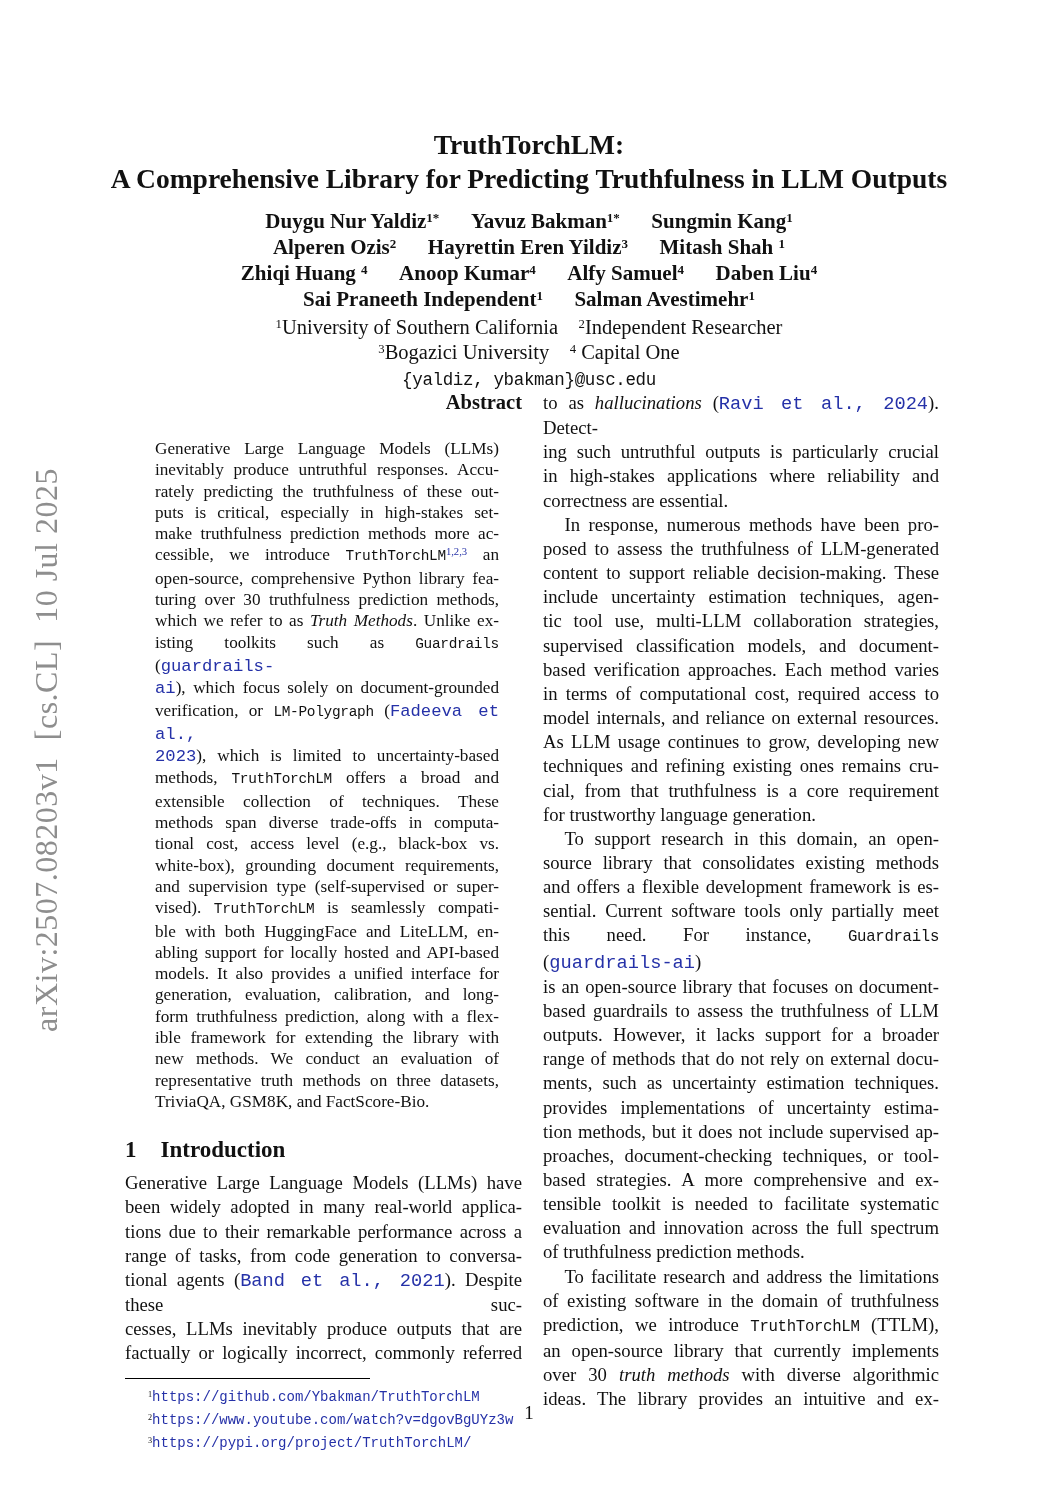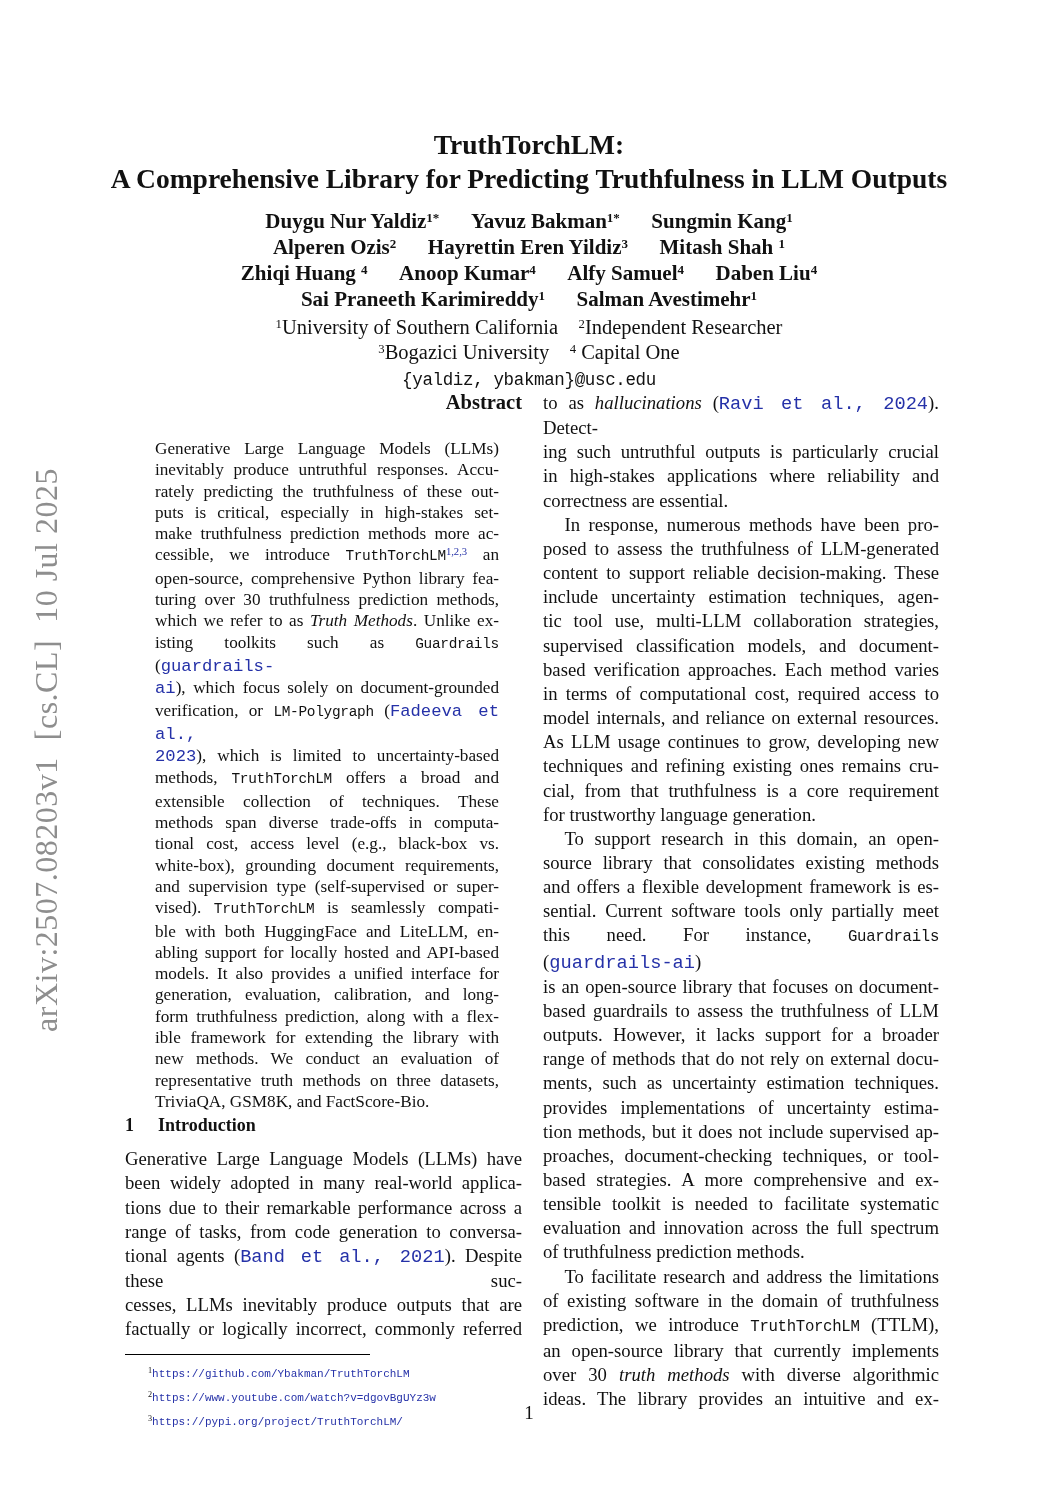--- a/index.html
+++ b/index.html
@@ -28,27 +28,27 @@
   .title{font-size:27.5px;font-weight:bold;line-height:34px;}
   .authors{margin-top:12px;font-size:21px;line-height:26px;}
   .affils{margin-top:3px;font-size:20.5px;line-height:24.5px;}
   .emailrow{margin-top:4px;font-size:17.5px;line-height:22px;}
   .emailrow .m{font-size:17.5px;}
   
   .colL{position:absolute;left:125px;top:389px;width:397px;}
   .colR{position:absolute;left:543px;top:391px;width:396px;}
   .abs-head{text-align:right;font-size:20.5px;font-weight:bold;line-height:26px;margin-bottom:23px;}
   .abs-body{padding-left:30px;padding-right:23px;font-size:17.2px;line-height:21.3px;}
-  .sec-head{margin-bottom:8px;font-size:18px;font-weight:bold;line-height:27px;}
+  .sec-head{margin-top:24px;margin-bottom:8px;font-size:23px;font-weight:bold;line-height:27px;}
   .sec-num{display:inline-block;margin-right:24px;}
   .bodytext{font-size:18.7px;line-height:24.15px;}
   
   .fnrule{width:245px;border-top:1.6px solid #000;margin-top:13px;margin-bottom:7px;}
   .fns{padding-left:23px;font-size:13.2px;line-height:21.8px;font-family:"Liberation Serif","DejaVu Serif",serif;}
-  .fns .ma{font-size:11px;}
+  .fns .ma{font-size:14px;}
   
   .pagenum{position:absolute;top:1402px;left:0;right:0;text-align:center;font-size:19px;}
   
   .ln{text-align:justify;text-align-last:justify;}
   .ln.last{text-align-last:left;}
   .ln.ind{text-indent:1.15em;}
   .center .ln{text-align-last:center;white-space:pre-wrap;}
   
   .b{font-weight:bold;}
   .i{font-style:italic;}
@@ -68,21 +68,21 @@
 
   <div class="header">
     <div class="title">
       <div>TruthTorchLM:</div>
       <div>A Comprehensive Library for Predicting Truthfulness in LLM Outputs</div>
     </div>
     <div class="authors center">
         <div class="ln"><span class="b">Duygu Nur Yaldiz</span><span class="bsup">1*</span><span>   </span><span class="b">Yavuz Bakman</span><span class="bsup">1*</span><span>   </span><span class="b">Sungmin Kang</span><span class="bsup">1</span></div>
         <div class="ln"><span class="b">Alperen Ozis</span><span class="bsup">2</span><span>   </span><span class="b">Hayrettin Eren Yildiz</span><span class="bsup">3</span><span>   </span><span class="b">Mitash Shah </span><span class="bsup">1</span></div>
         <div class="ln"><span class="b">Zhiqi Huang </span><span class="bsup">4</span><span>   </span><span class="b">Anoop Kumar</span><span class="bsup">4</span><span>   </span><span class="b">Alfy Samuel</span><span class="bsup">4</span><span>   </span><span class="b">Daben Liu</span><span class="bsup">4</span></div>
-        <div class="ln"><span class="b">Sai Praneeth Karimireddy</span><span class="bsup">1</span><span>   </span><span class="b">Salman Avestimehr</span><span class="bsup">1</span></div>
+        <div class="ln"><span class="b">Sai Praneeth Independent</span><span class="bsup">1</span><span>   </span><span class="b">Salman Avestimehr</span><span class="bsup">1</span></div>
       </div>
     <div class="affils center">
         <div class="ln"><span class="sup">1</span><span>University of Southern California</span><span>  </span><span class="sup">2</span><span>Independent Researcher</span></div>
         <div class="ln"><span class="sup">3</span><span>Bogazici University</span><span>  </span><span class="sup">4</span><span> Capital One</span></div>
       </div>
     <div class="emailrow center">
         <div class="ln"><span class="m">{yaldiz, ybakman}@usc.edu</span></div>
       </div>
   </div>
 

